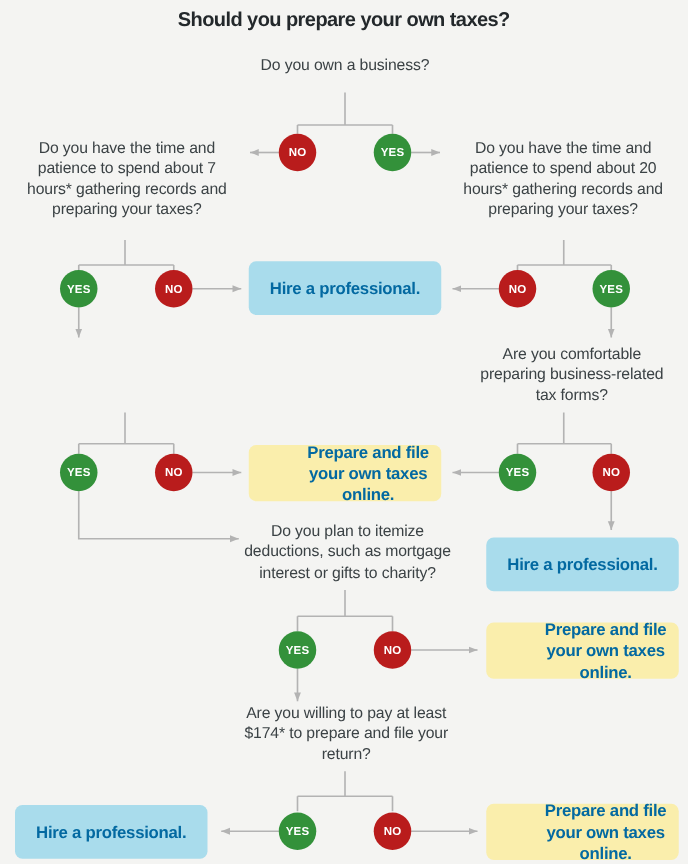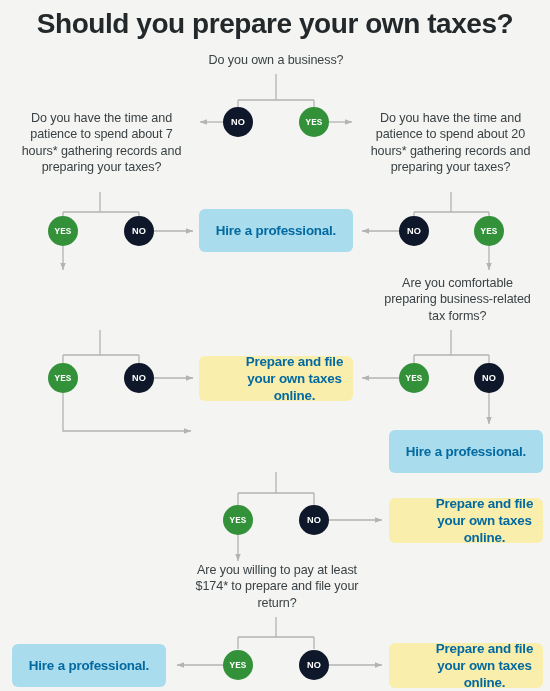--- a/index.html
+++ b/index.html
@@ -35,21 +35,21 @@
     height: 691px;
   }
 
   
   .chart-title {
     position: absolute;
     left: 0;
     top: 8px;
     width: 550px;
     text-align: center;
-    font-size: 28px;
+    font-size: 16px;
     font-weight: bold;
     color: #23282b;
     letter-spacing: -0.45px;
   }
 
   
   .question {
     position: absolute;
     text-align: center;
     font-size: 12.6px;
@@ -66,22 +66,22 @@
     border-radius: 50%;
     display: flex;
     align-items: center;
     justify-content: center;
     font-size: 9.2px;
     font-weight: bold;
     color: #ffffff;
     letter-spacing: 0.2px;
     box-sizing: border-box;
   }
-  .badge.yes { background: #33913a; font-family: Liberation Mono, monospace; }
-  .badge.no  { background: #0f172a; }
+  .badge.yes { background: #33913a; }
+  .badge.no  { background: #b91c1c; }
 
   
   .outcome {
     position: absolute;
     border-radius: 6px;
     display: flex;
     align-items: center;
     justify-content: center;
     text-align: center;
     font-size: 13.4px;
@@ -170,29 +170,30 @@
       <path d="M 223 665 L 177 665" marker-end="url(#arrow)"></path>
 
       <path d="M 329 665 L 382 665" marker-end="url(#arrow)"></path>
     </g>
   </svg>
 
   <div class="layer">
 
     <div class="chart-title">Should you prepare your own taxes?</div>
 
-    <div class="question" style="left:176px; top:52px; width:200px;">Do you own a business?</div>
+    <div class="question" style="left:176px; top:44px; width:200px;">Do you own a business?</div>
 
     <div class="question" style="left:14px; top:110px; width:175px;">Do you have the time and patience to spend about 7 hours* gathering records and preparing your taxes?</div>
 
     <div class="question" style="left:363px; top:110px; width:175px;">Do you have the time and patience to spend about 20 hours* gathering records and preparing your taxes?</div>
 
 
     <div class="question" style="left:375px; top:275px; width:165px;">Are you comfortable preparing business-related tax forms?</div>
 
+    <div class="question" style="left:194px; top:417px; width:168px;">Do you plan to itemize deductions, such as mortgage interest or gifts to charity?</div>
 
     <div class="question" style="left:192px; top:562px; width:170px;">Are you willing to pay at least $174* to prepare and file your return?</div>
 
     <div class="outcome blue" style="left:199px; top:209px; width:154px; height:43px;">Hire a professional.</div>
 
     <div class="outcome yellow" style="left:199px; top:356px; width:154px; height:45px;">Prepare and file your own taxes online.</div>
 
     <div class="outcome blue" style="left:389px; top:430px; width:154px; height:43px;">Hire a professional.</div>
 
     <div class="outcome yellow" style="left:389px; top:498px; width:154px; height:45px;">Prepare and file your own taxes online.</div>

